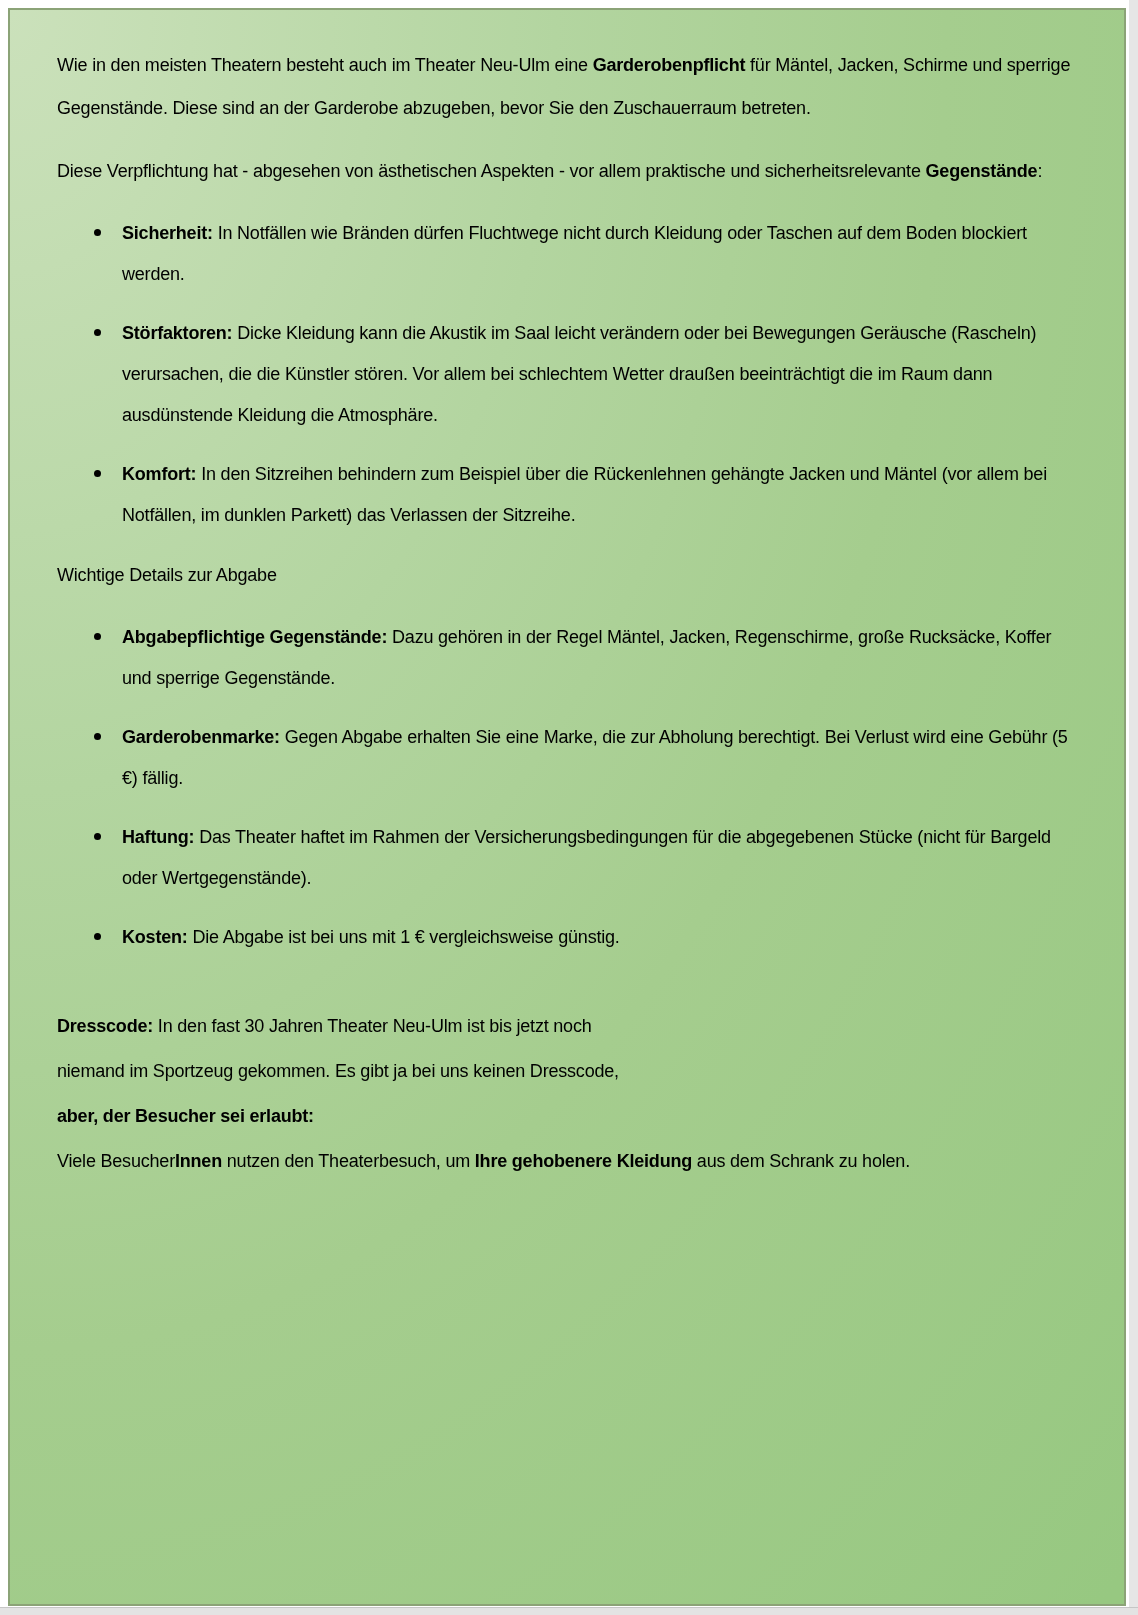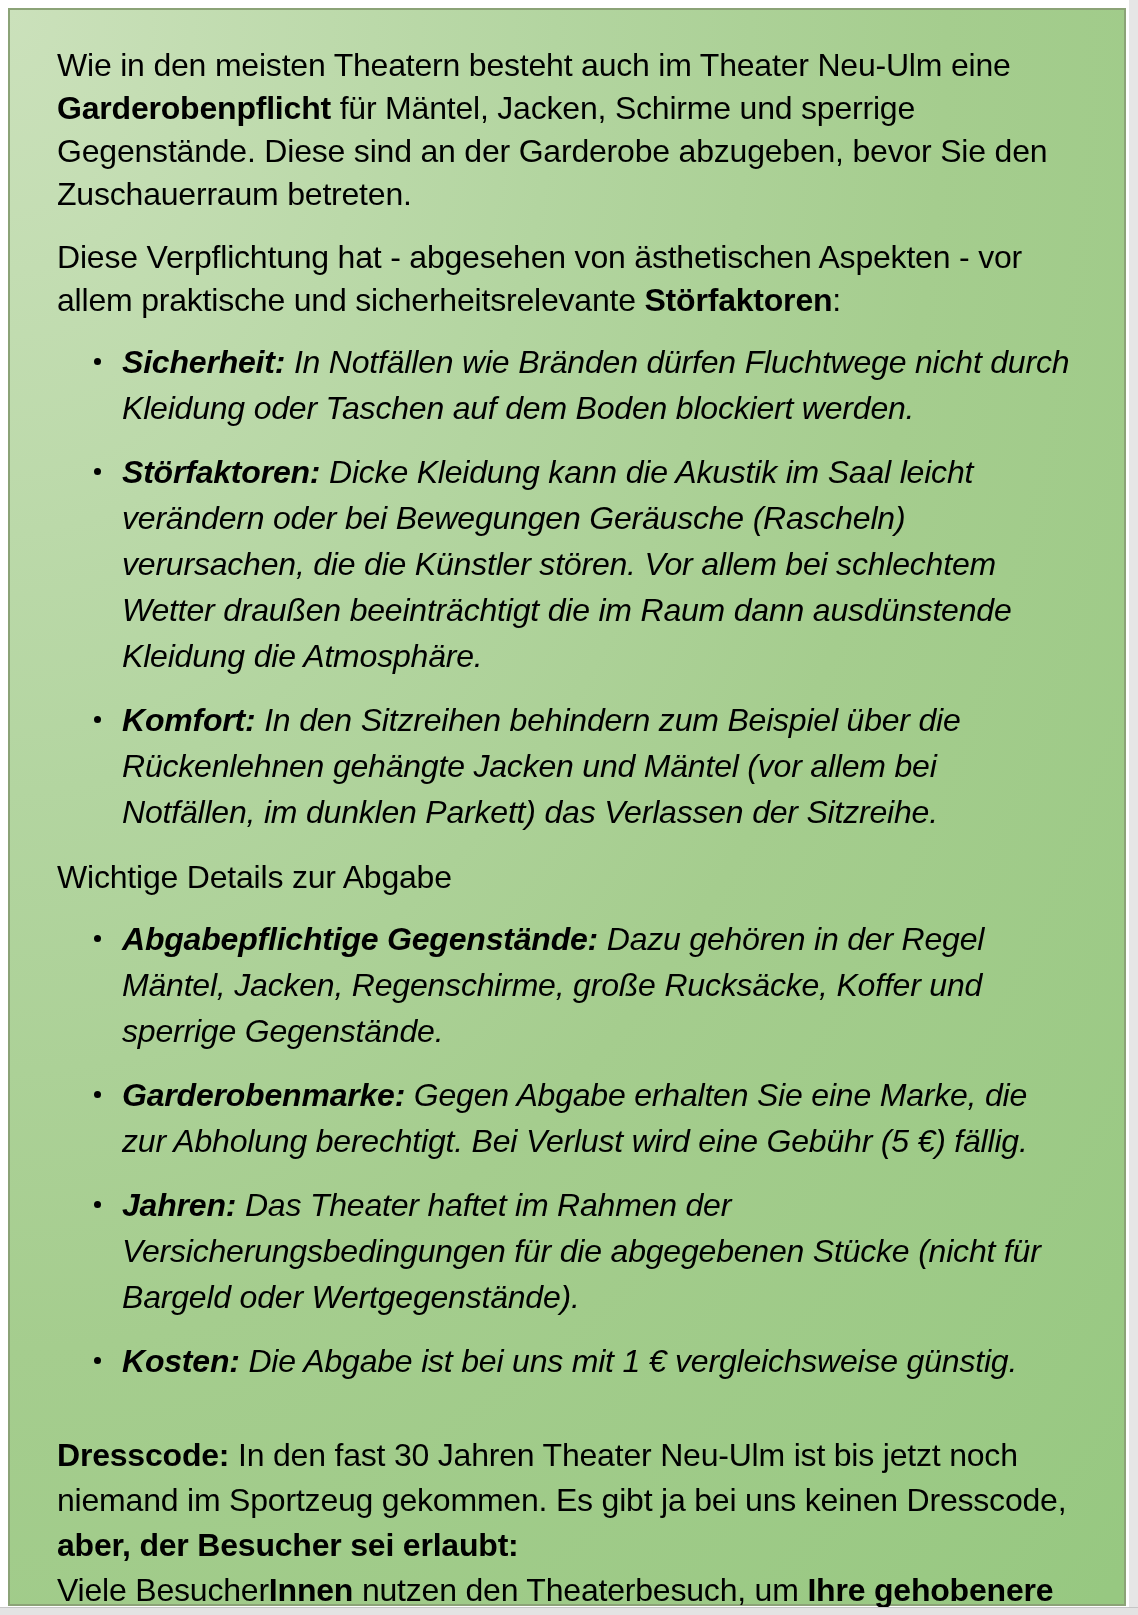--- a/index.html
+++ b/index.html
@@ -37,33 +37,32 @@
   h1 {
     margin: 26px 0 44px 0;
     padding-left: 16px;
     font-size: 84px;
     line-height: 1.05;
     font-weight: 700;
     letter-spacing: -2px;
     white-space: nowrap;
   }
   p, .li-text {
-    font-size: 32px;
+    font-size: 18px;
     letter-spacing: -0.2px;
   }
   p {
     margin: 0 0 20px 0;
     line-height: 43px;
   }
   b { font-weight: 700; }
   ul {
     list-style: none;
     margin: 14px 0 16px 0;
     padding: 0 0 0 65px;
-    font-style: italic;
   }
   li {
     position: relative;
     margin: 0 0 18px 0;
     line-height: 40px;
   }
   .dot {
     position: absolute;
     left: -28px; top: 16px;
     width: 7px; height: 7px;
@@ -78,21 +77,21 @@
 </head>
 <body>
 
 <div class="page">
 
   <div class="panel">
 
 
     <p><span>Wie in den meisten Theatern besteht auch im Theater Neu-Ulm eine </span><b>Garderobenpflicht</b><span> für Mäntel, Jacken, Schirme und sperrige Gegenstände. Diese sind an der Garderobe abzugeben, bevor Sie den Zuschauerraum betreten.</span></p>
 
-    <p><span>Diese Verpflichtung hat - abgesehen von ästhetischen Aspekten - vor allem praktische und sicherheitsrelevante </span><b>Störfaktoren</b><span>:</span></p>
+    <p><span>Diese Verpflichtung hat - abgesehen von ästhetischen Aspekten - vor allem praktische und sicherheitsrelevante </span><b>Gegenstände</b><span>:</span></p>
 
     <ul>
       <li>
         <span class="dot"></span>
         <span class="li-text"><b>Sicherheit:</b><span> In Notfällen wie Bränden dürfen Fluchtwege nicht durch Kleidung oder Taschen auf dem Boden blockiert werden.</span></span>
       </li>
       <li>
         <span class="dot"></span>
         <span class="li-text"><b>Störfaktoren:</b><span> Dicke Kleidung kann die Akustik im Saal leicht verändern oder bei Bewegungen Geräusche (Rascheln) verursachen, die die Künstler stören. Vor allem bei schlechtem Wetter draußen beeinträchtigt die im Raum dann ausdünstende Kleidung die Atmosphäre.</span></span>
       </li>
@@ -108,21 +107,21 @@
       <li>
         <span class="dot"></span>
         <span class="li-text"><b>Abgabepflichtige Gegenstände:</b><span> Dazu gehören in der Regel Mäntel, Jacken, Regenschirme, große Rucksäcke, Koffer und sperrige Gegenstände.</span></span>
       </li>
       <li>
         <span class="dot"></span>
         <span class="li-text"><b>Garderobenmarke:</b><span> Gegen Abgabe erhalten Sie eine Marke, die zur Abholung berechtigt. Bei Verlust wird eine Gebühr (5 €) fällig.</span></span>
       </li>
       <li>
         <span class="dot"></span>
-        <span class="li-text"><b>Jahren:</b><span> Das Theater haftet im Rahmen der Versicherungsbedingungen für die abgegebenen Stücke (nicht für Bargeld oder Wertgegenstände).</span></span>
+        <span class="li-text"><b>Haftung:</b><span> Das Theater haftet im Rahmen der Versicherungsbedingungen für die abgegebenen Stücke (nicht für Bargeld oder Wertgegenstände).</span></span>
       </li>
       <li>
         <span class="dot"></span>
         <span class="li-text"><b>Kosten:</b><span> Die Abgabe ist bei uns mit 1 € vergleichsweise günstig.</span></span>
       </li>
     </ul>
 
     <p class="closing"><b>Dresscode:</b><span> In den fast 30 Jahren Theater Neu-Ulm ist bis jetzt noch</span><br><span>niemand im Sportzeug gekommen. Es gibt ja bei uns keinen Dresscode,</span><br><b>aber, der Besucher sei erlaubt:</b><br><span>Viele Besucher</span><b>Innen</b><span> nutzen den Theaterbesuch, um </span><b>Ihre gehobenere Kleidung</b><span> aus dem Schrank zu holen.</span></p>
 
   </div>

